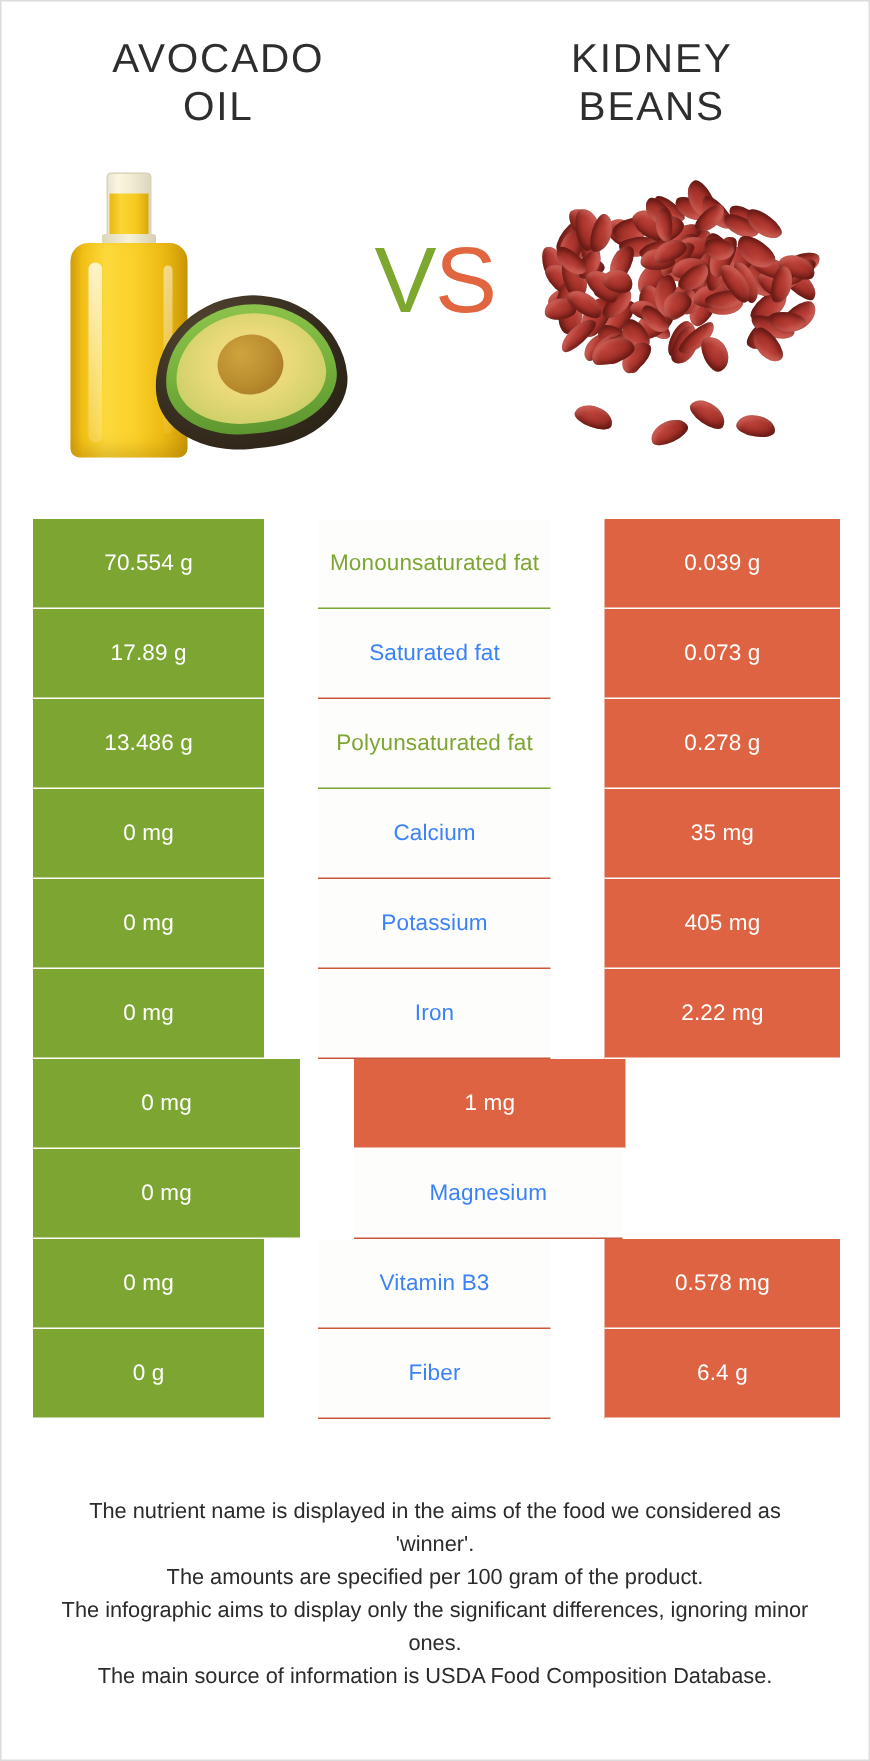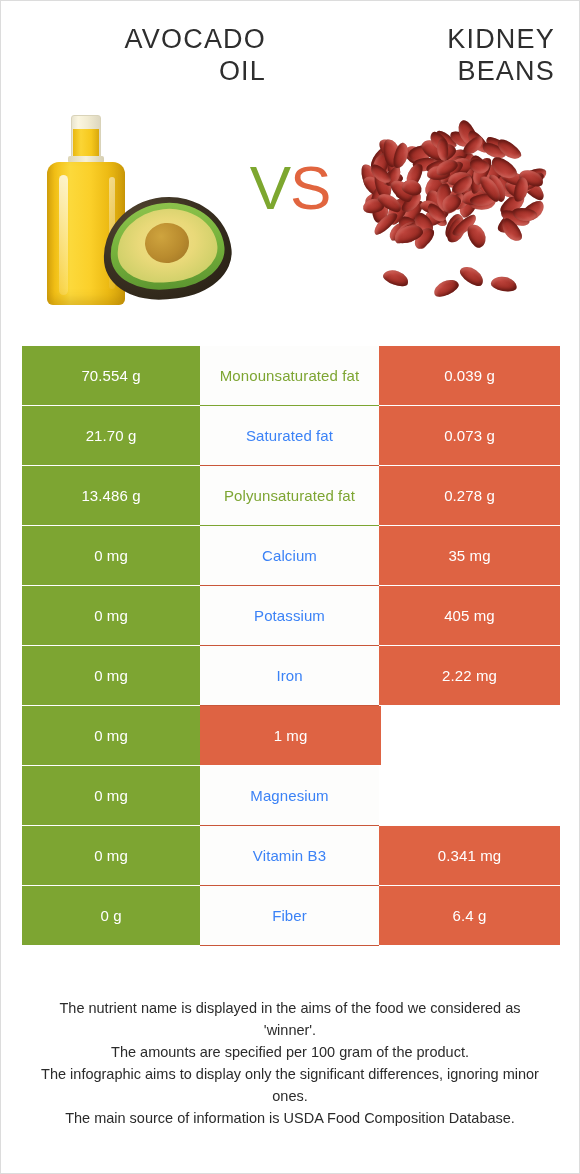--- a/index.html
+++ b/index.html
@@ -23,21 +23,21 @@
     overflow: hidden;
   }
 
   
   .headings {
     display: flex;
     padding-top: 22px;
   }
   .head-col {
     width: 50%;
-    text-align: right;
+    text-align: center;
   }
   .food-title {
     font-family: "Liberation Sans", sans-serif;
     font-weight: 300;
     font-size: 27px;
     line-height: 32px;
     letter-spacing: 1.2px;
     color: #2e2e2e;
     text-transform: uppercase;
     padding: 0 24px;
@@ -189,20 +189,21 @@
   
   .table {
     position: absolute;
     left: 21px;
     top: 345px;
     width: 538px;
   }
   .row {
     display: flex;
     height: 60px;
+    gap: 36px;
   }
   .cell {
     display: flex;
     align-items: center;
     justify-content: center;
     box-sizing: border-box;
     font-size: 15px;
     letter-spacing: .1px;
   }
   .cell.left {
@@ -409,21 +410,21 @@
 
   </div>
 
   <div class="table" id="comparison-table">
       <div class="row">
         <div class="cell left">70.554 g</div>
         <div class="cell mid win-green">Monounsaturated fat</div>
         <div class="cell right">0.039 g</div>
       </div>
       <div class="row">
-        <div class="cell left">21.70 g</div>
+        <div class="cell left">17.89 g</div>
         <div class="cell mid win-red">Saturated fat</div>
         <div class="cell right">0.073 g</div>
       </div>
       <div class="row">
         <div class="cell left">13.486 g</div>
         <div class="cell mid win-green">Polyunsaturated fat</div>
         <div class="cell right">0.278 g</div>
       </div>
       <div class="row">
         <div class="cell left">0 mg</div>
@@ -444,21 +445,21 @@
         <div class="cell left">0 mg</div>
         <div class="cell right">1 mg</div>
       </div>
       <div class="row">
         <div class="cell left">0 mg</div>
         <div class="cell mid win-red">Magnesium</div>
       </div>
       <div class="row">
         <div class="cell left">0 mg</div>
         <div class="cell mid win-red">Vitamin B3</div>
-        <div class="cell right">0.341 mg</div>
+        <div class="cell right">0.578 mg</div>
       </div>
       <div class="row">
         <div class="cell left">0 g</div>
         <div class="cell mid win-red">Fiber</div>
         <div class="cell right">6.4 g</div>
       </div>
     </div>
 
   <div class="footer">
     <p>The nutrient name is displayed in the aims of the food we considered as 'winner'.</p>

